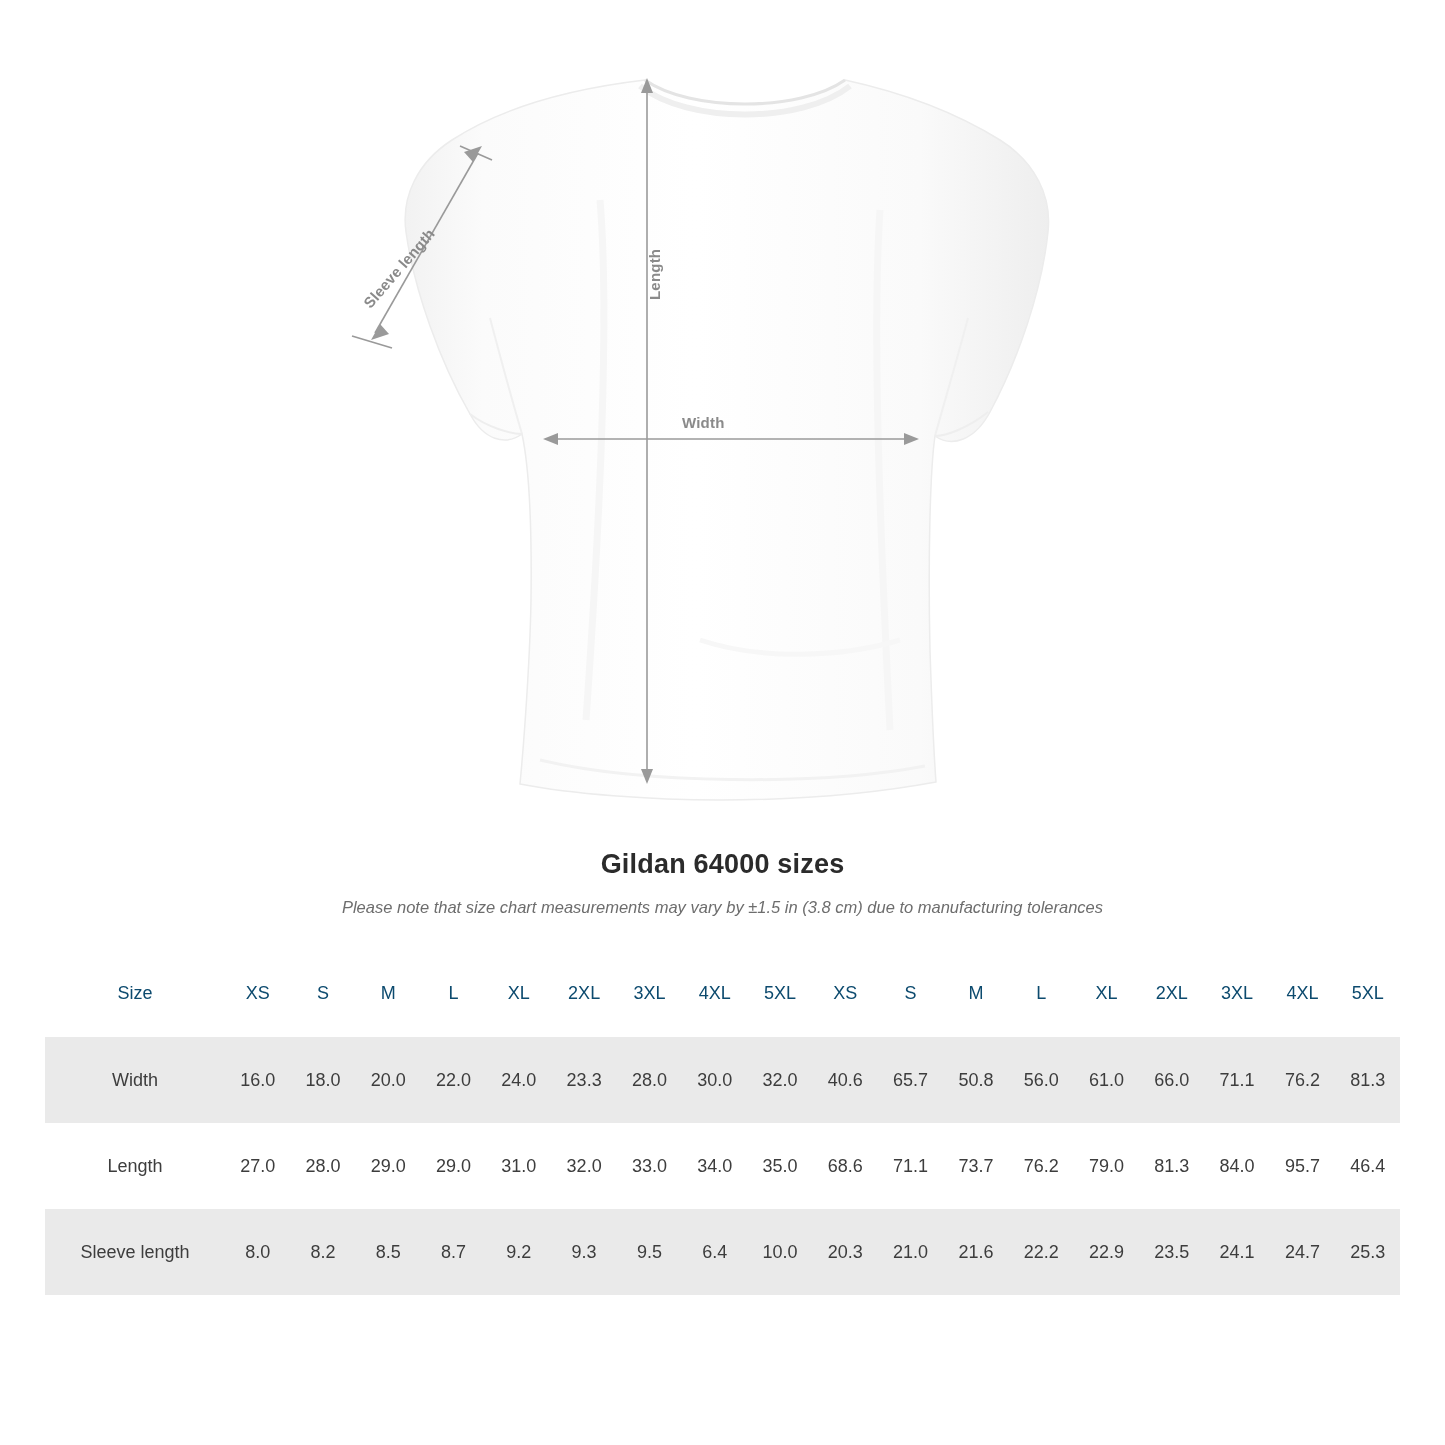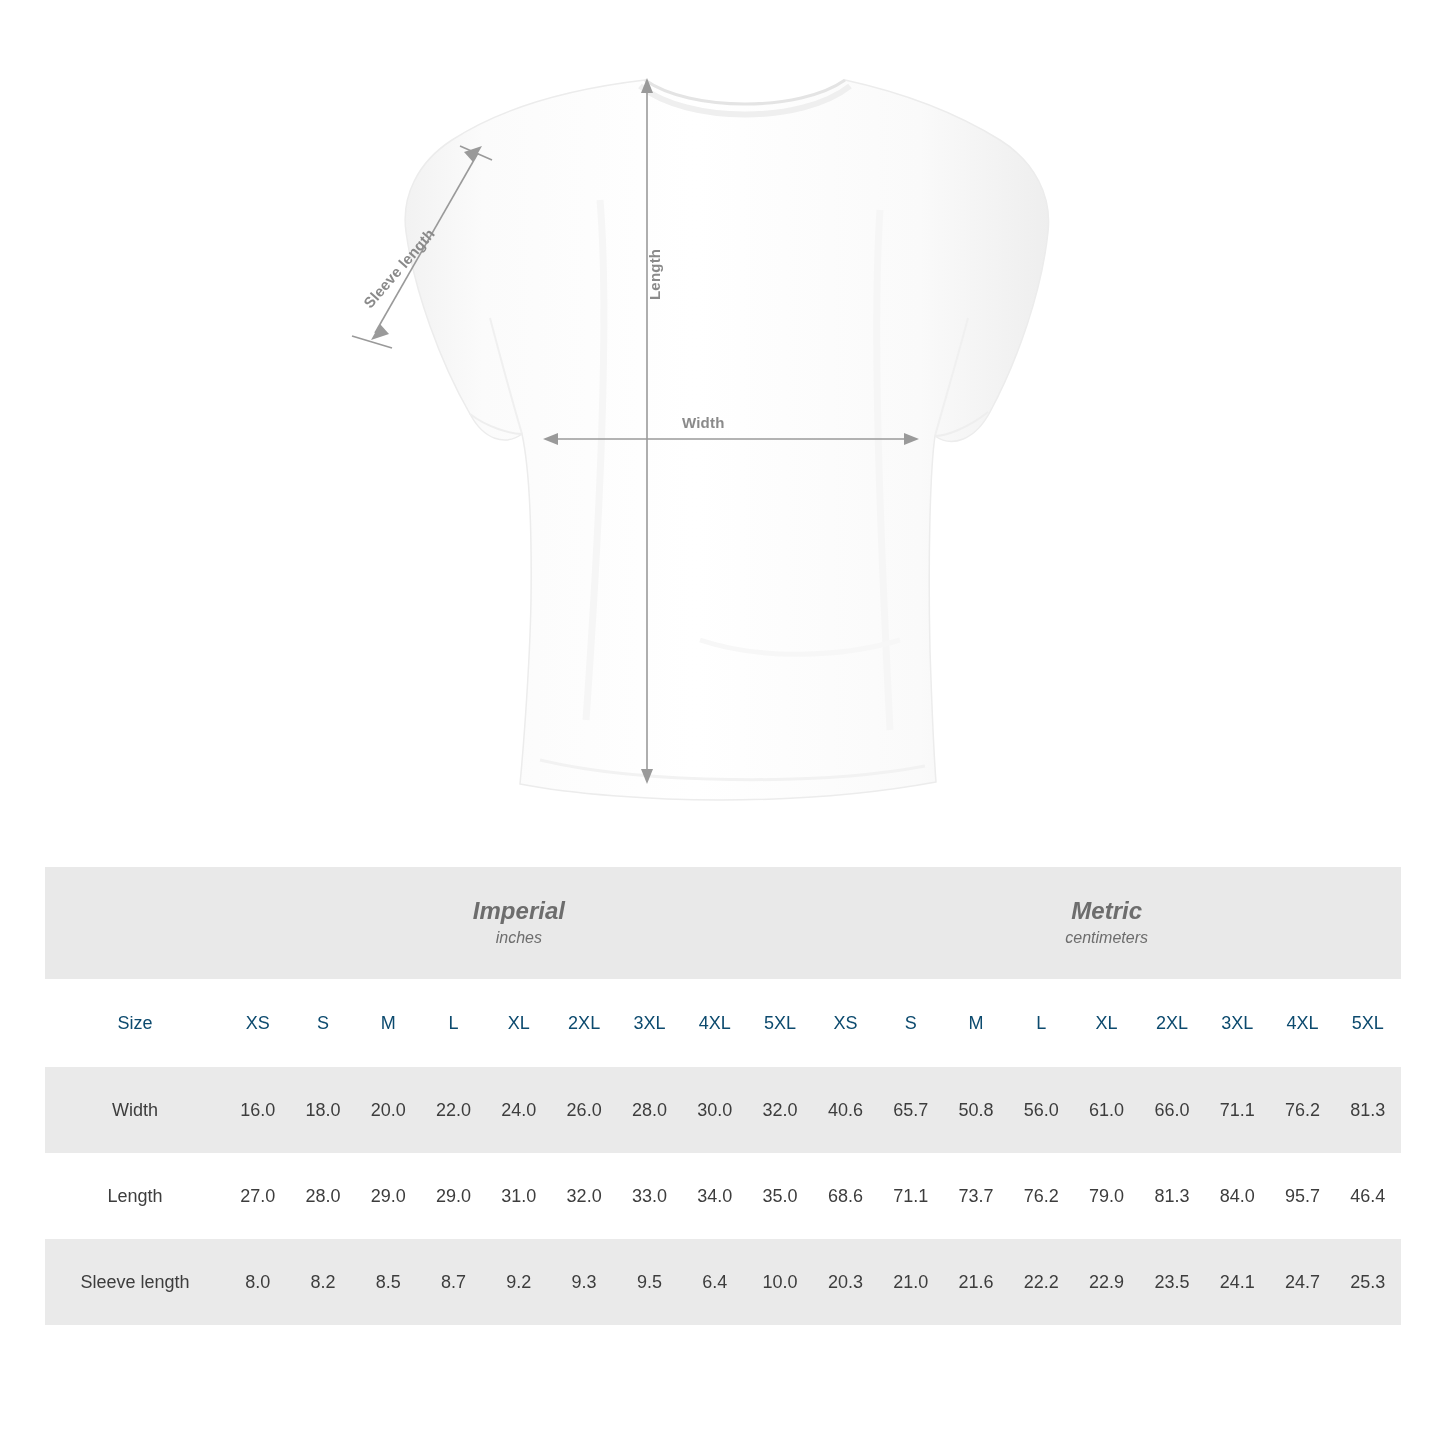--- a/index.html
+++ b/index.html
@@ -205,40 +205,31 @@
       <polygon points="482,146 473,162 464,152"></polygon>
     </g>
   </svg>
 
   <div class="dim-label label-width">Width</div>
   <div class="dim-label label-length">Length</div>
   <div class="dim-label label-sleeve">Sleeve length</div>
 </div>
 
 <div class="title-block">
+  <h1 class="chart-title">Gildan 64000 sizes</h1>
+  <p class="chart-note">Please note that size chart measurements may vary by ±1.5 in (3.8 cm) due to manufacturing tolerances</p>
 </div>
 
 <div class="table-wrap">
   <table class="size-table">
     <colgroup>
       <col style="width:180px">
       <col span="18" style="width:65.3px">
     </colgroup>
     <tbody>
-      <tr class="unit-head">
-        <td></td>
-        <td colspan="9">
-          <div class="unit-name">Imperial</div>
-          <div class="unit-sub">inches</div>
-        </td>
-        <td colspan="9">
-          <div class="unit-name">Metric</div>
-          <div class="unit-sub">centimeters</div>
-        </td>
-      </tr>
 
       <tr class="row-sizes">
         <td class="rowlabel">Size</td>
         <td>XS</td>
         <td>S</td>
         <td>M</td>
         <td>L</td>
         <td>XL</td>
         <td>2XL</td>
         <td>3XL</td>
@@ -255,21 +246,21 @@
         <td>5XL</td>
       </tr>
 
       <tr class="row-data row-shade">
         <td class="rowlabel">Width</td>
         <td>16.0</td>
         <td>18.0</td>
         <td>20.0</td>
         <td>22.0</td>
         <td>24.0</td>
-        <td>26.0</td>
+        <td>23.3</td>
         <td>28.0</td>
         <td>30.0</td>
         <td>32.0</td>
         <td>40.6</td>
         <td>65.7</td>
         <td>50.8</td>
         <td>56.0</td>
         <td>61.0</td>
         <td>66.0</td>
         <td>71.1</td>

